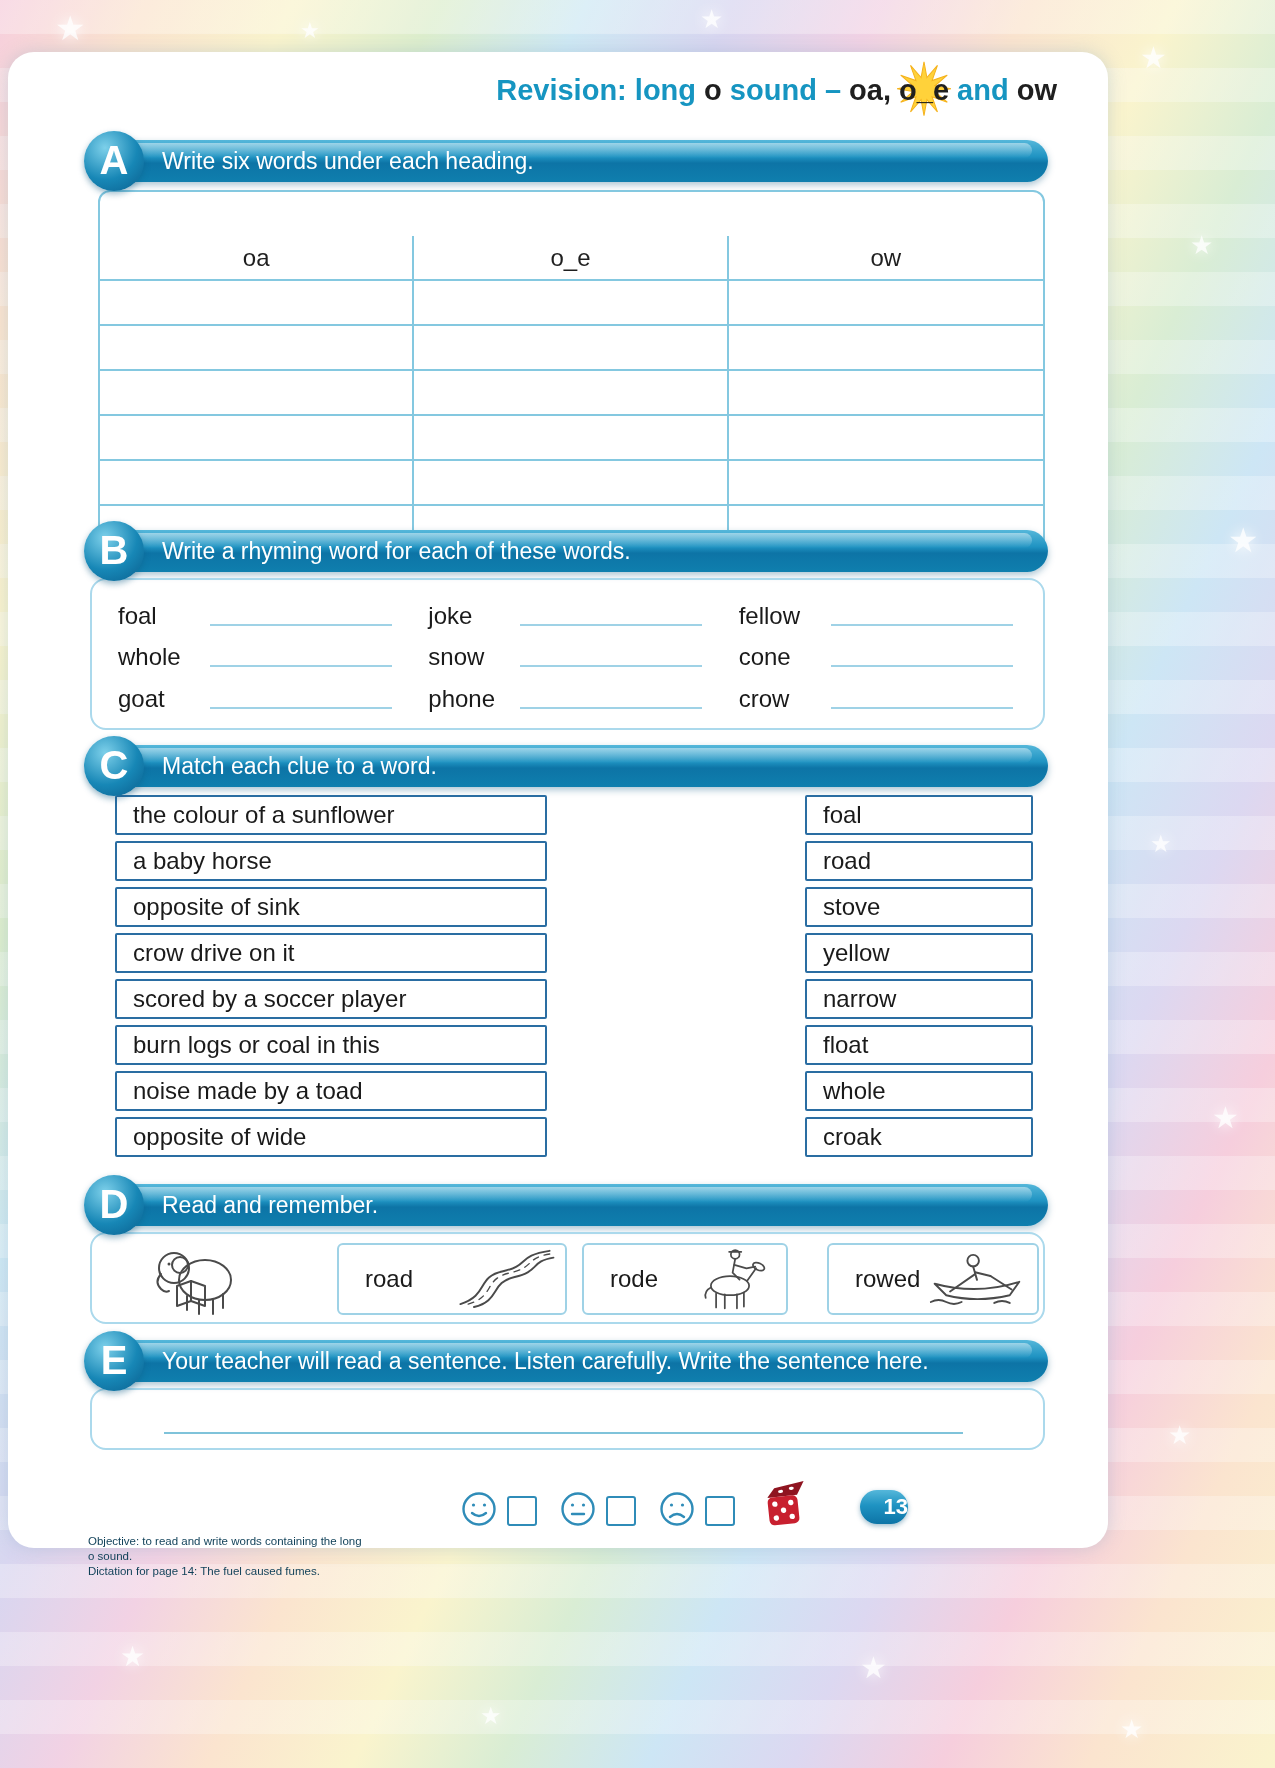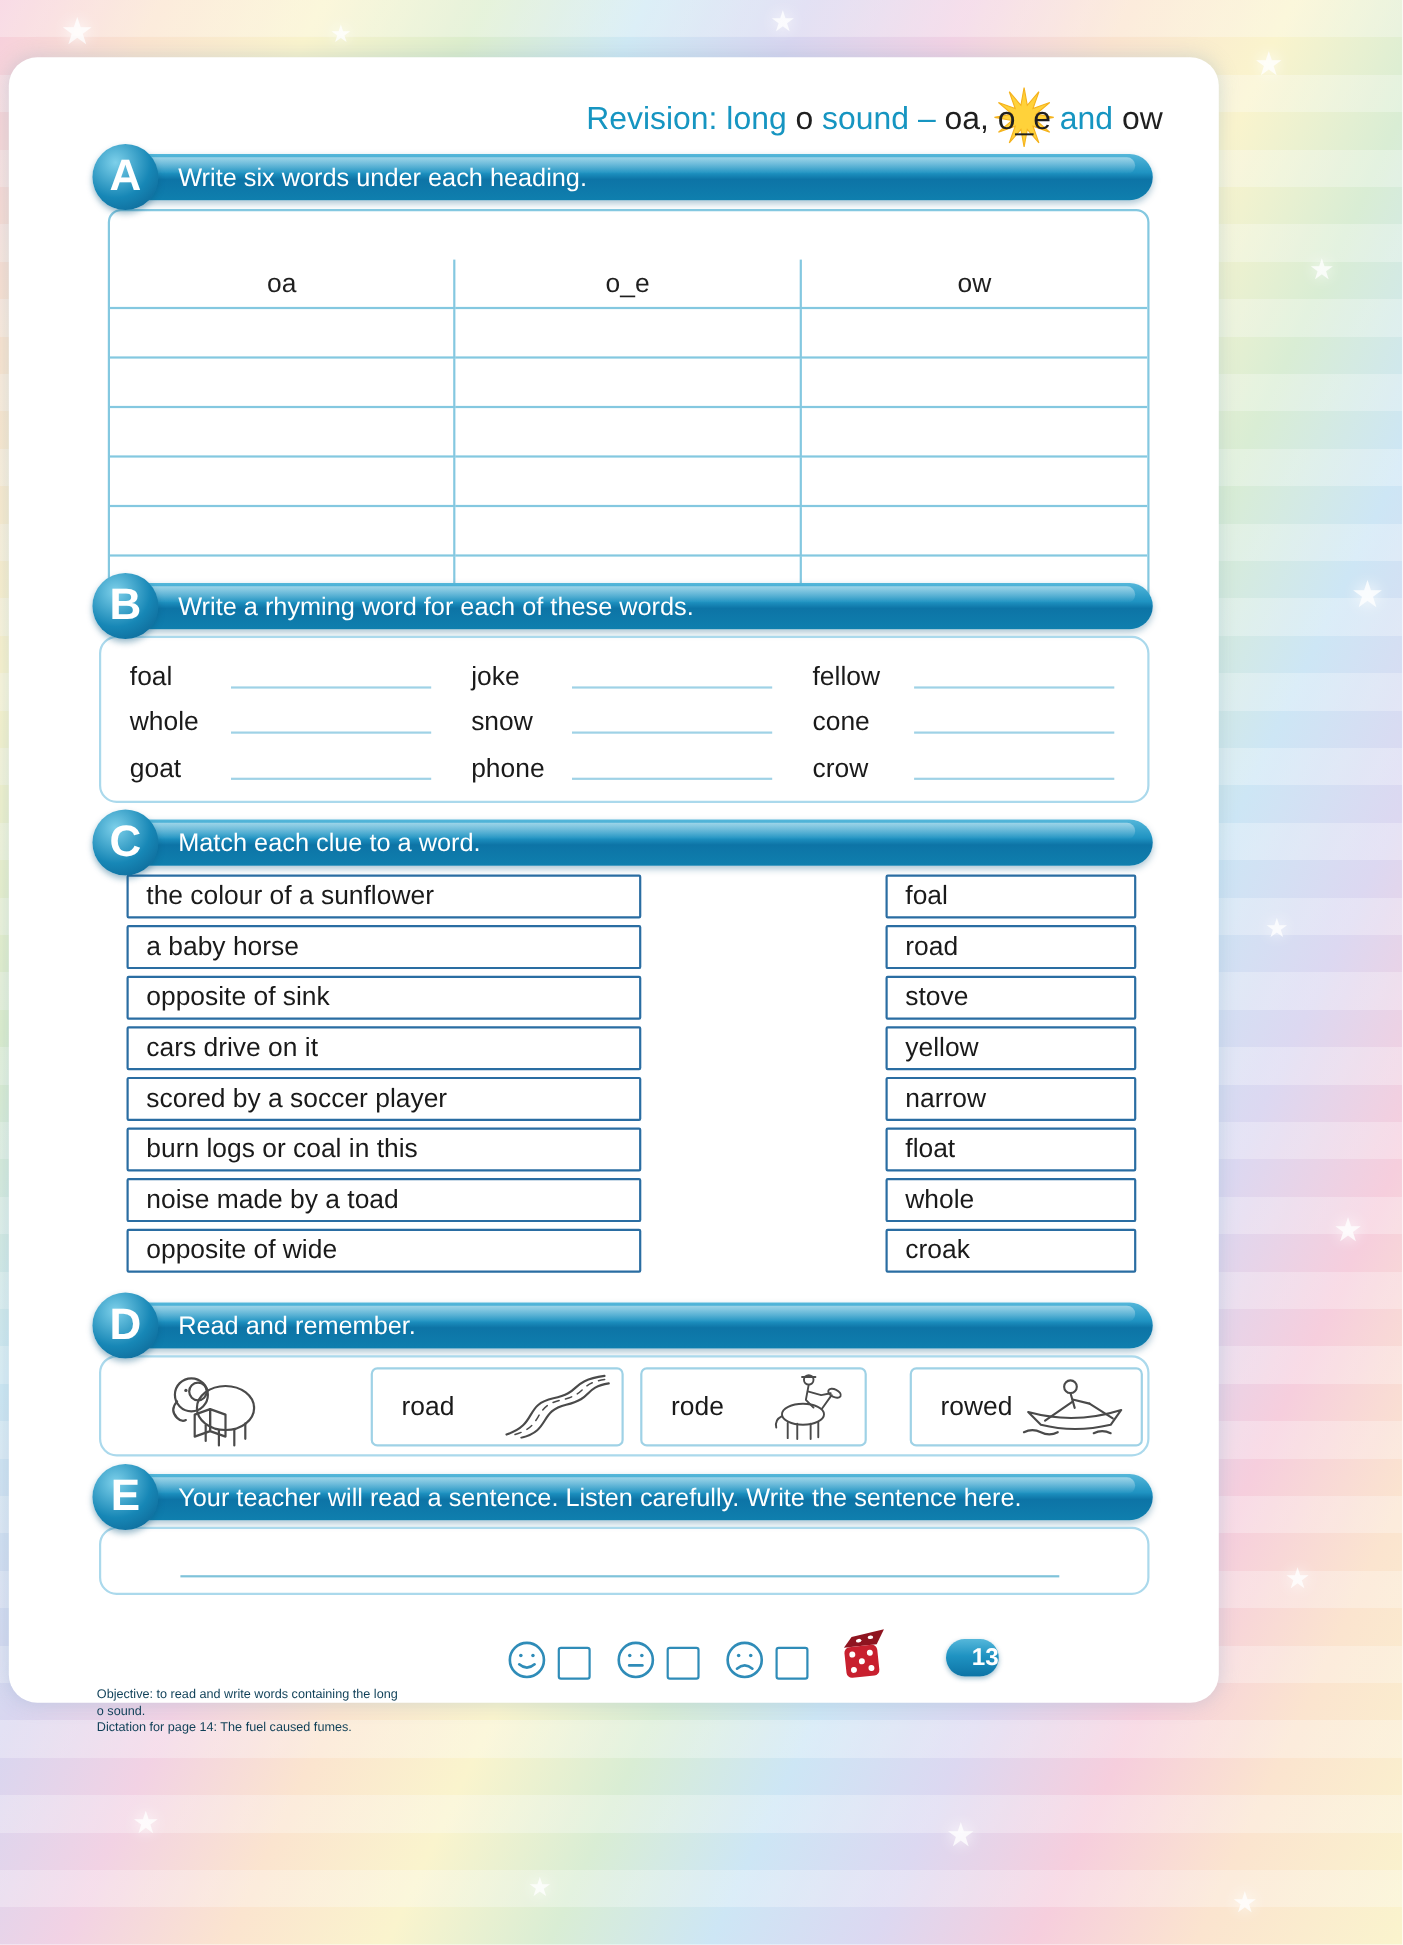--- a/index.html
+++ b/index.html
@@ -29,22 +29,22 @@
 
   
   .page {
     position:absolute; left:8px; top:52px; width:1100px; height:1496px;
     background:#ffffff; border-radius:26px;
     box-shadow:0 0 18px rgba(120,160,190,.3);
   }
 
   
   .title {
-    position:absolute; top:40px; right:51px;
-    font-size:29px; font-weight:normal; white-space:nowrap;
+    position:absolute; top:22px; right:51px;
+    font-size:29px; font-weight:bold; white-space:nowrap;
   }
   .t-accent { color:#1695c1; }
   .t-dark   { color:#1f1f1f; }
   .starwrap { position:relative; display:inline-block; }
   .starwrap svg { position:absolute; left:50%; top:50%; transform:translate(-50%,-54%); z-index:0; }
   .starwrap .seg { position:relative; z-index:1; }
 
   
   .banner {
     position:absolute; left:80px; width:960px; height:42px; border-radius:21px;
@@ -88,21 +88,21 @@
     position:absolute; left:82px; top:526px; width:955px; height:152px;
     border:2px solid #abd9ec; border-radius:16px;
     display:grid; grid-template-columns:1fr 1fr 1fr; align-content:space-evenly;
     padding:8px 10px;
   }
   .b-item { display:flex; align-items:flex-end; gap:14px; padding:0 16px; height:34px; }
   .b-word { font-size:24px; color:#1a1a1a; min-width:78px; }
   .b-line { flex:1; max-width:182px; border-bottom:2px solid #9fd2e6; margin-bottom:4px; height:0; }
 
   
-  .c-clues { position:absolute; left:107px; top:743px; width:468px; }
+  .c-clues { position:absolute; left:107px; top:743px; width:432px; }
   .c-words { position:absolute; left:797px; top:743px; width:228px; }
   .c-box {
     height:40px; border:2px solid #2a6da2; background:#fff; margin-bottom:6px;
     display:flex; align-items:center; padding-left:16px;
     font-size:24px; color:#1a1a1a; border-radius:2px;
   }
 
   
   .boxD {
     position:absolute; left:82px; top:1180px; width:955px; height:92px;
@@ -243,21 +243,21 @@
 
   <div class="banner" style="top:693px">
     <div class="letter">C</div>
     <div class="banner-text">Match each clue to a word.</div>
   </div>
 
   <div class="c-clues">
     <div class="c-box">the colour of a sunflower</div>
     <div class="c-box">a baby horse</div>
     <div class="c-box">opposite of sink</div>
-    <div class="c-box">cars drive on it</div>
+    <div class="c-box">crow drive on it</div>
     <div class="c-box">scored by a soccer player</div>
     <div class="c-box">burn logs or coal in this</div>
     <div class="c-box">noise made by a toad</div>
     <div class="c-box">opposite of wide</div>
   </div>
   <div class="c-words">
     <div class="c-box">foal</div>
     <div class="c-box">road</div>
     <div class="c-box">stove</div>
     <div class="c-box">yellow</div>

